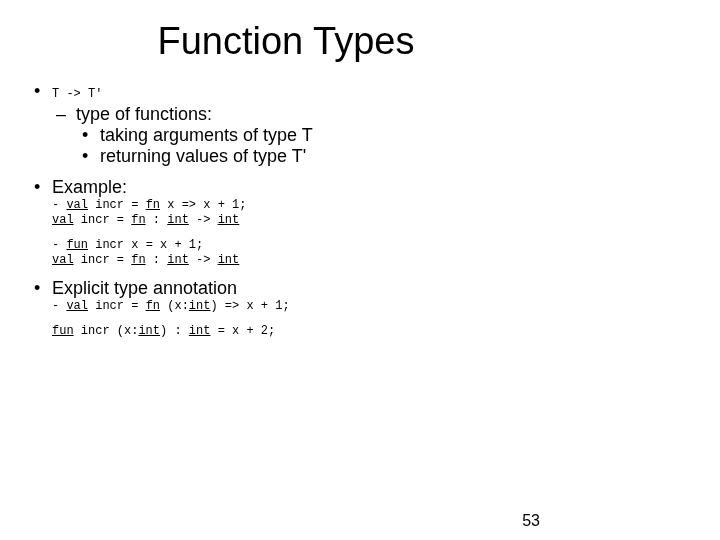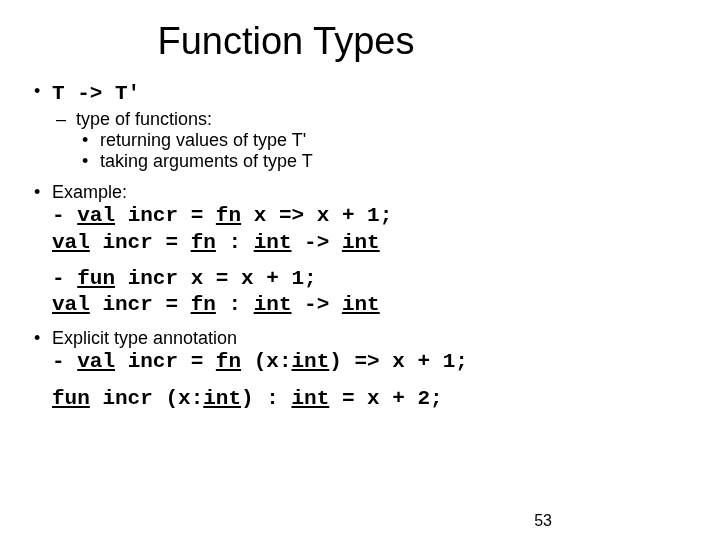--- a/index.html
+++ b/index.html
@@ -28,46 +28,46 @@
   }
   ul { margin: 0; padding: 0; list-style: none; }
   .l1 > li { padding-left: 22px; position: relative; margin-bottom: 10px; font-size: 18px; }
   .l1 > li::before { content: "•"; position: absolute; left: 4px; top: 0; }
   .l2 { margin-top: 2px; }
   .l2 > li { padding-left: 24px; position: relative; font-size: 18px; margin-bottom: 6px; }
   .l2.dash > li::before { content: "–"; position: absolute; left: 4px; top: 0; }
   .l3 { }
   .l3 > li { padding-left: 24px; position: relative; font-size: 18px; }
   .l3 > li::before { content: "•"; position: absolute; left: 6px; top: 0; }
-  .code { font-family: "Courier New", Courier, monospace; font-weight: bold; font-size: 21px; line-height: 1.25; }
+  .code { font-family: "Courier New", Courier, monospace; font-weight: normal; font-size: 12px; line-height: 1.25; }
   .codeblock { margin-bottom: 10px; }
   .u { text-decoration: underline; }
   .pagenum {
     position: absolute;
-    right: 20px;
+    right: 32px;
     bottom: 10px;
     font-size: 16px;
   }
 </style>
 </head>
 <body>
 <div class="slide">
 
 <h1 class="title">Function Types</h1>
 
 <ul class="l1">
 
   <li>
     <span class="code">T -&gt; T'</span>
     <ul class="l2 dash">
       <li>
         <span>type of functions:</span>
         <ul class="l3">
+          <li>taking arguments of type T</li>
           <li>returning values of type T'</li>
-          <li>taking arguments of type T</li>
         </ul>
       </li>
     </ul>
   </li>
 
   <li>
     <span>Example:</span>
     <div class="code codeblock">
       <div><span>- </span><span class="u">val</span><span> incr = </span><span class="u">fn</span><span> x =&gt; x + 1;</span></div>
       <div><span>  </span><span class="u">val</span><span> incr = </span><span class="u">fn</span><span> : </span><span class="u">int</span><span> -&gt; </span><span class="u">int</span></div>

